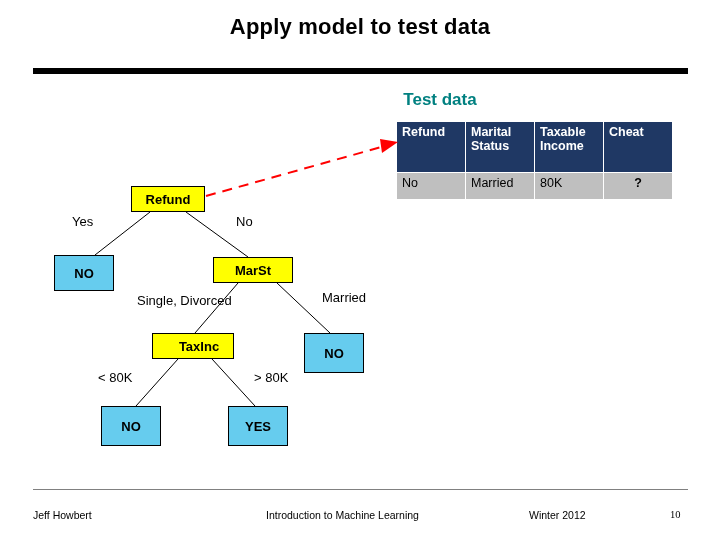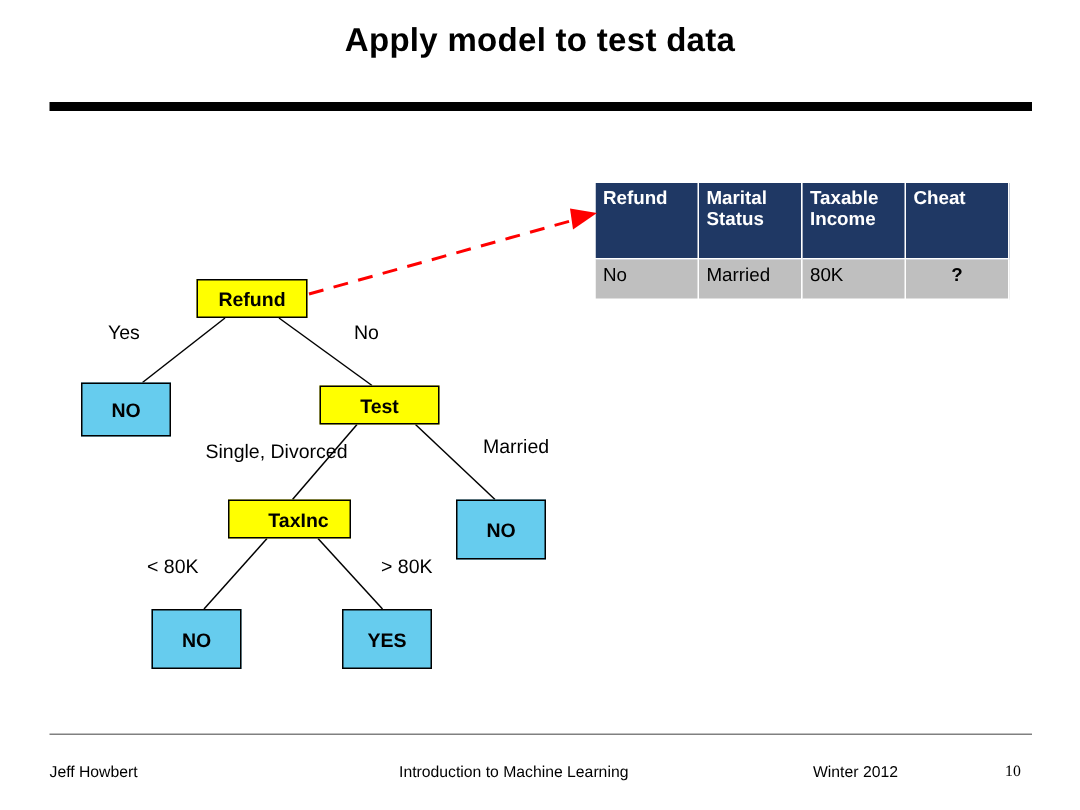--- a/index.html
+++ b/index.html
@@ -131,31 +131,32 @@
   }
   .footer-text {
     position: absolute;
     top: 509px;
     font-size: 10.5px;
     color: #000000;
     text-align: center;
   }
   #footer-author { left: 33px; }
   #footer-course { left: 266px; }
-  #footer-term   { left: 542px; }
+  #footer-term   { left: 529px; }
   #footer-page   { left: 670px; font-family: Liberation Serif, serif; }
 </style>
 </head>
 <body>
 
 <div class="slide">
 
   <div id="title">Apply model to test data</div>
   <div id="title-rule"></div>
 
+  <div id="testdata-label">Test data</div>
 
   <table id="test-table">
     <thead>
       <tr>
         <th>Refund</th>
         <th>Marital Status</th>
         <th>Taxable Income</th>
         <th>Cheat</th>
       </tr>
     </thead>
@@ -181,21 +182,21 @@
 
     <line x1="178" y1="359" x2="136" y2="406" stroke="#000000" stroke-width="1"></line>
 
     <line x1="212" y1="359" x2="255" y2="406" stroke="#000000" stroke-width="1"></line>
 
     <line x1="206" y1="196" x2="385" y2="146" stroke="#ff0000" stroke-width="2" stroke-dasharray="10,7"></line>
     <polygon points="398,142 380,139 382,153" fill="#ff0000"></polygon>
   </svg>
 
   <div class="node attr" id="node-refund">Refund</div>
-  <div class="node attr" id="node-marst">Test</div>
+  <div class="node attr" id="node-marst">MarSt</div>
   <div class="node attr" id="node-taxinc">TaxInc</div>
 
   <div class="node leaf" id="leaf-no-1">NO</div>
   <div class="node leaf" id="leaf-no-2">NO</div>
   <div class="node leaf" id="leaf-no-3">NO</div>
   <div class="node leaf" id="leaf-yes">YES</div>
 
   <div class="edge-label" id="lbl-yes">Yes</div>
   <div class="edge-label" id="lbl-no">No</div>
   <div class="edge-label" id="lbl-single">Single, Divorced</div>

